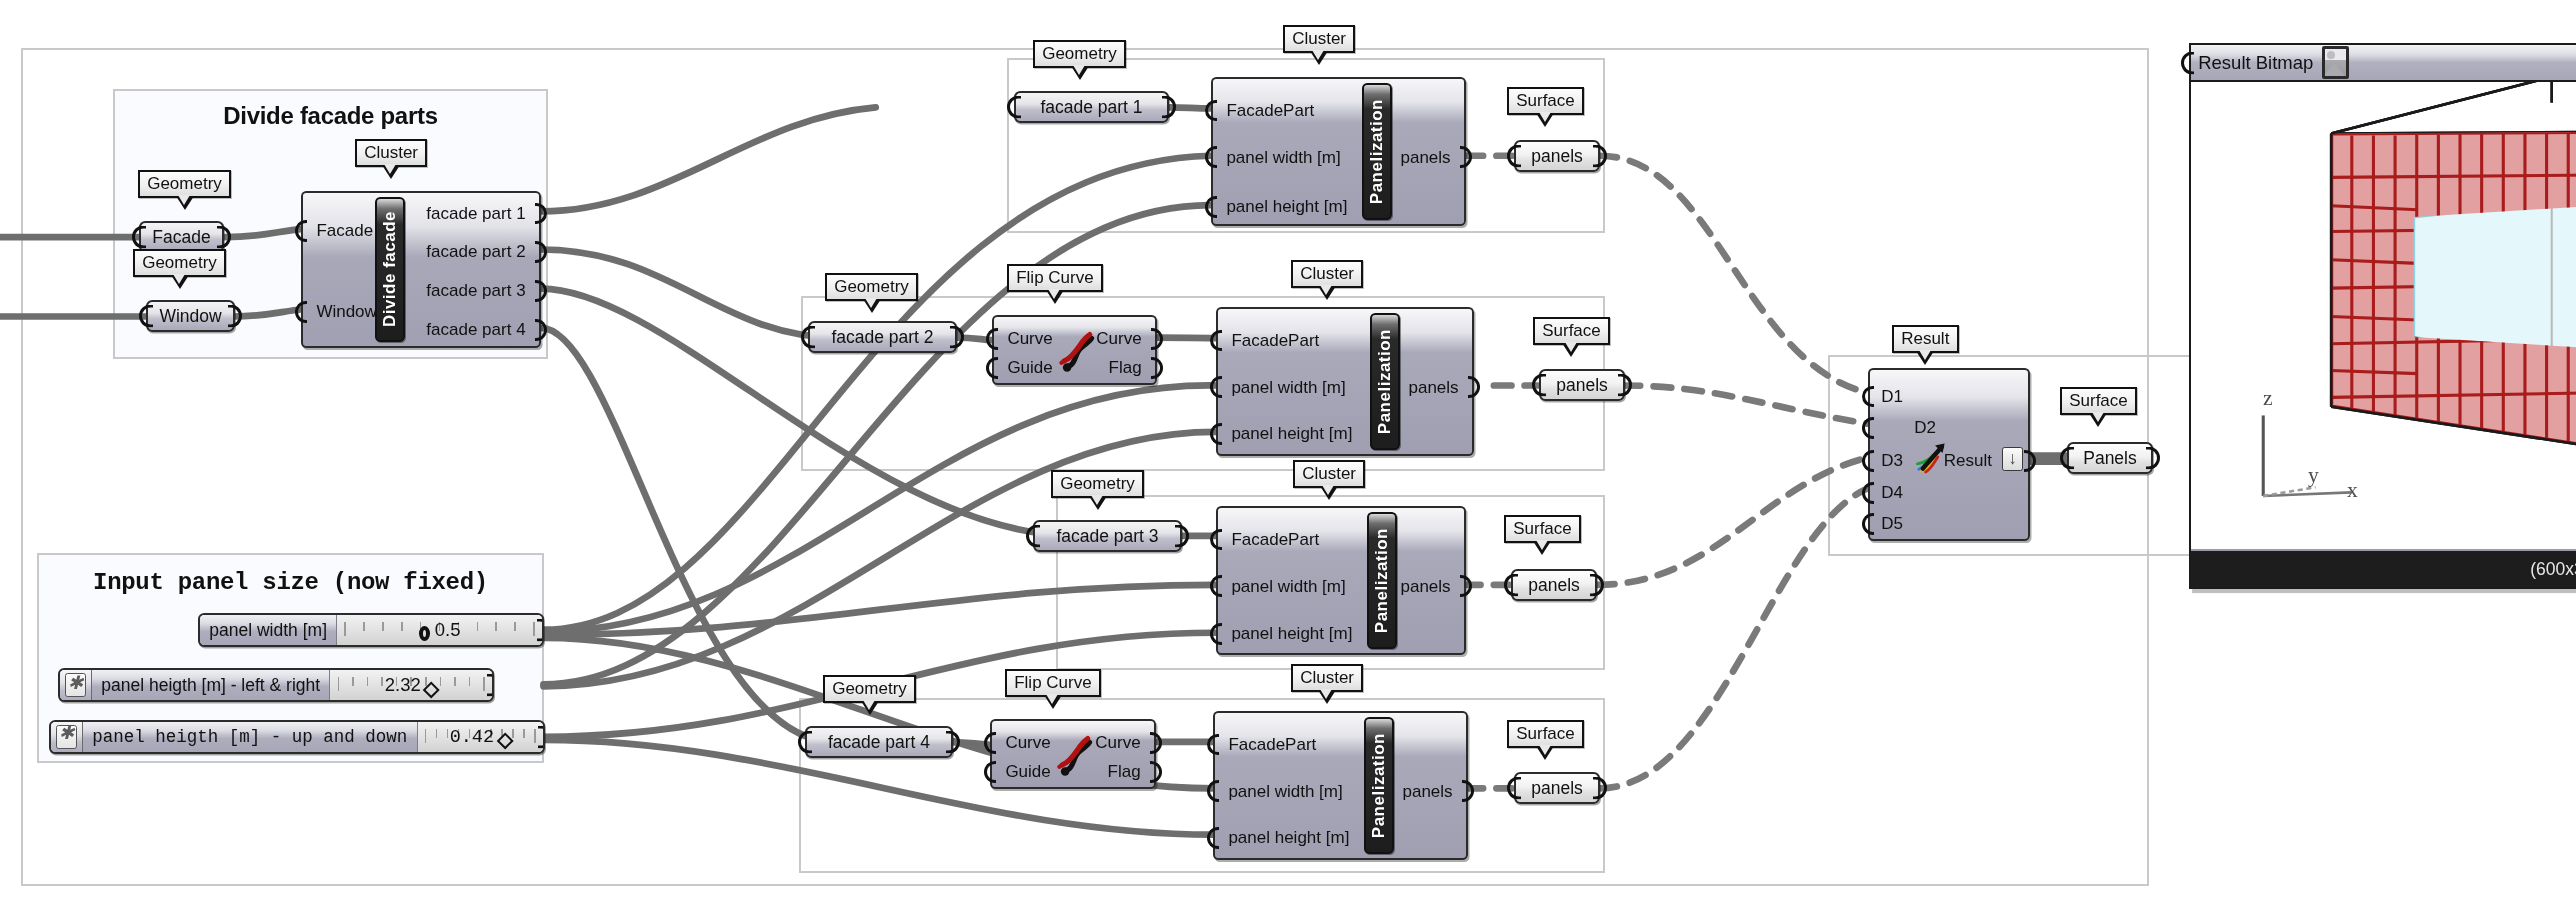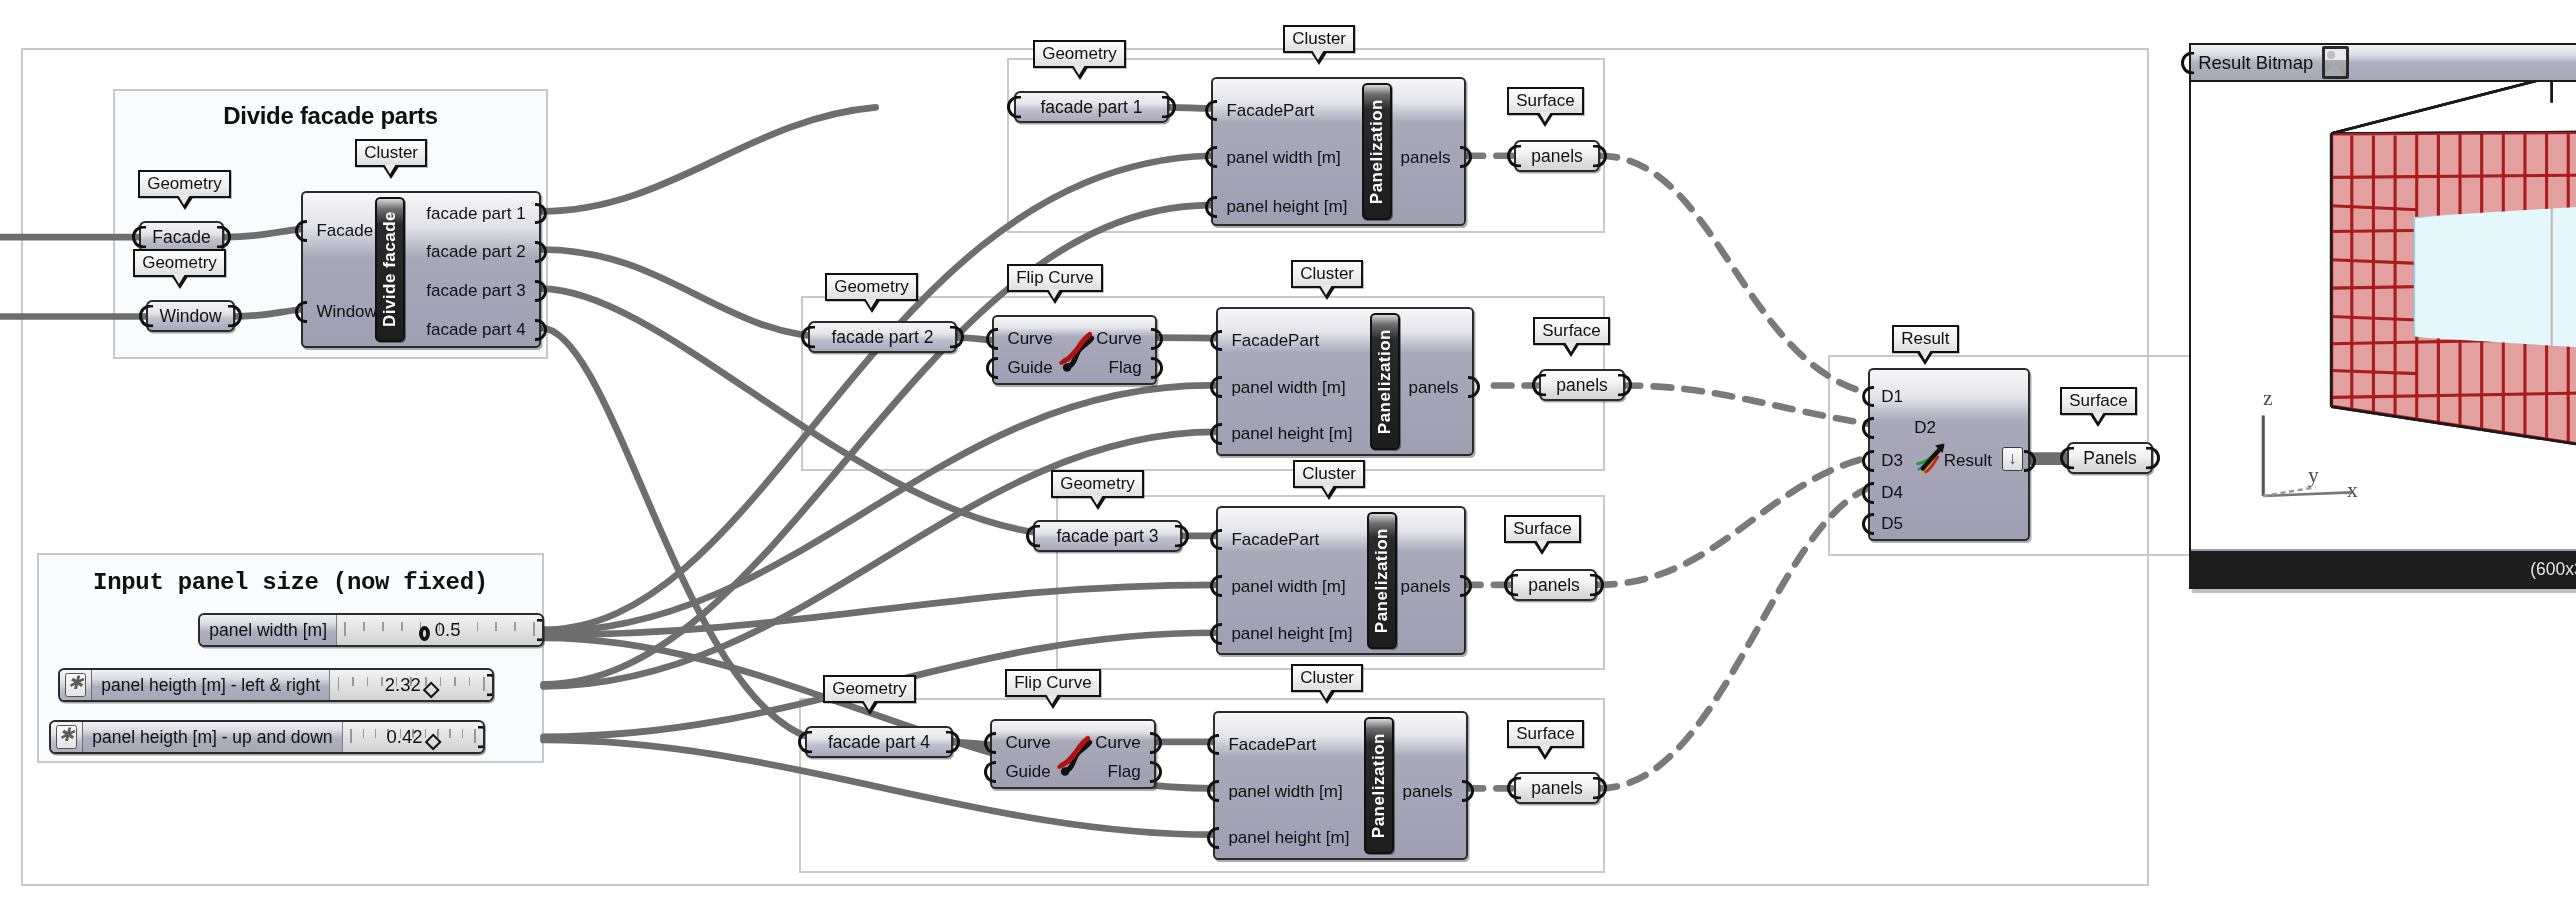--- a/index.html
+++ b/index.html
@@ -357,21 +357,21 @@
           <b></b>
         </div>
       <div class="val">
         <span>2.32</span>
         <i class="grip-d"></i>
       </div>
     </div>
     <span class="nub right"></span>
   </div>
 
-  <div class="slider" style="left:49px;top:720px;width:436px;">
+  <div class="slider" style="left:49px;top:720px;width:496px;font-family:Liberation Mono, monospace;">
     <div class="sw">
         <i></i>
       </div>
     <div class="name">panel heigth [m] - up and down</div>
     <div class="track">
       <div class="ticks">
           <b></b>
           <b></b>
           <b></b>
           <b></b>

